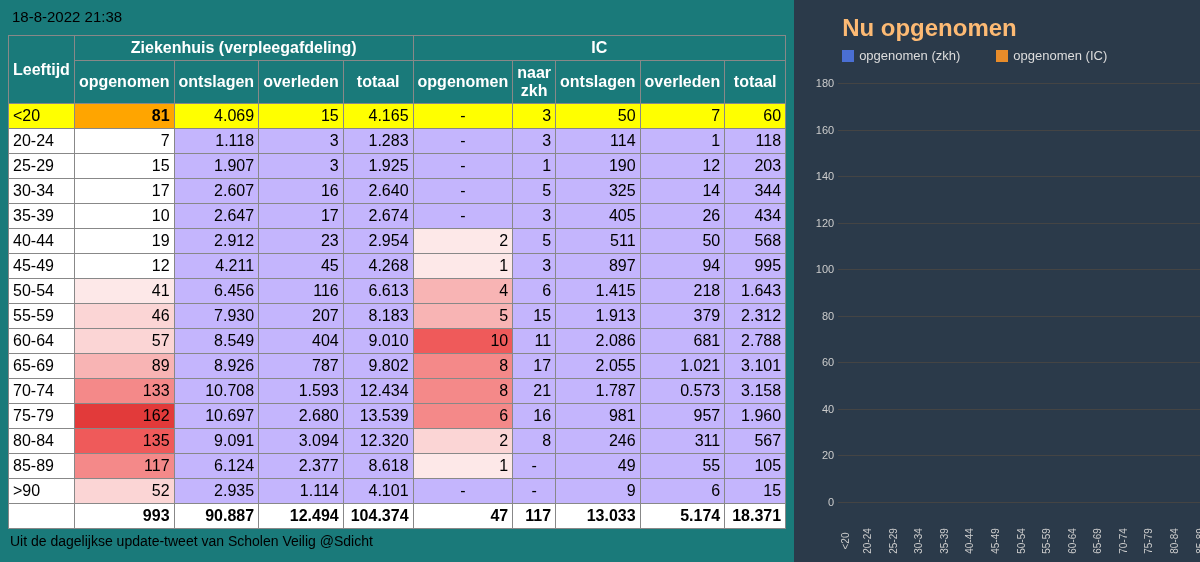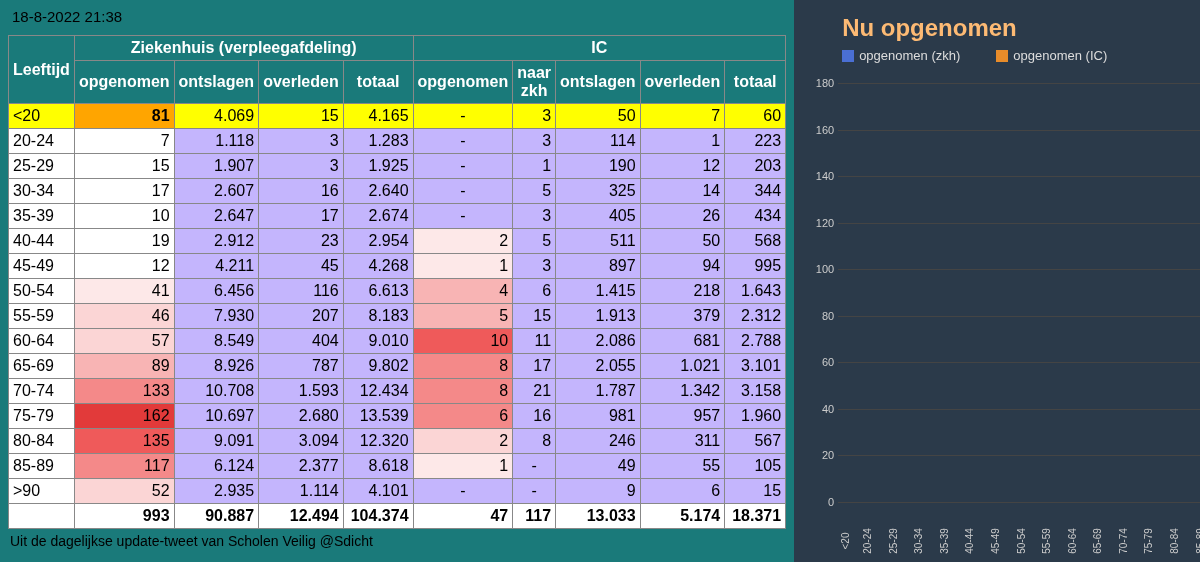--- a/index.html
+++ b/index.html
@@ -178,21 +178,21 @@
         <tr>
           <td class="leeftijd">20-24</td>
           <td class="h0">7</td>
           <td>1.118</td>
           <td>3</td>
           <td>1.283</td>
           <td class="blank-dash">-</td>
           <td>3</td>
           <td>114</td>
           <td>1</td>
-          <td>223</td>
+          <td>118</td>
         </tr>
         <tr>
           <td class="leeftijd">25-29</td>
           <td class="h0">15</td>
           <td>1.907</td>
           <td>3</td>
           <td>1.925</td>
           <td class="blank-dash">-</td>
           <td>1</td>
           <td>190</td>
@@ -297,21 +297,21 @@
         </tr>
         <tr>
           <td class="leeftijd">70-74</td>
           <td class="h4">133</td>
           <td>10.708</td>
           <td>1.593</td>
           <td>12.434</td>
           <td class="h4">8</td>
           <td>21</td>
           <td>1.787</td>
-          <td>1.342</td>
+          <td>0.573</td>
           <td>3.158</td>
         </tr>
         <tr>
           <td class="leeftijd">75-79</td>
           <td class="h6">162</td>
           <td>10.697</td>
           <td>2.680</td>
           <td>13.539</td>
           <td class="h4">6</td>
           <td>16</td>

